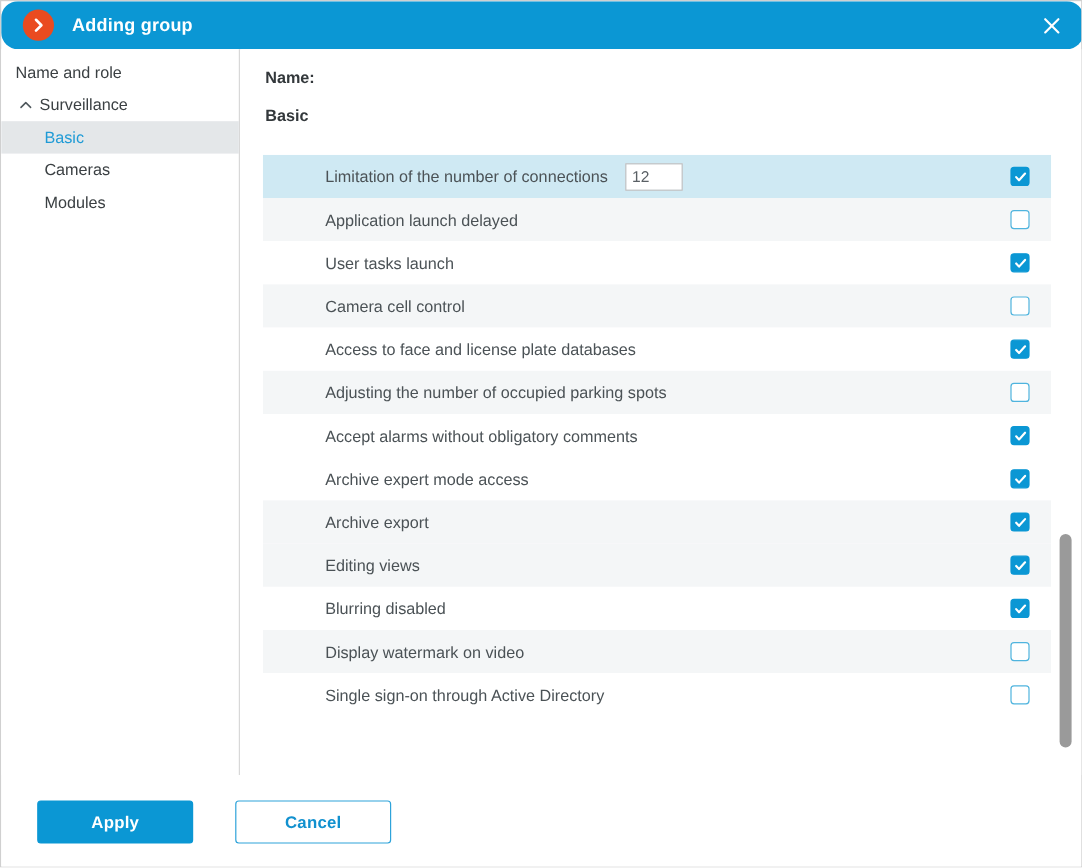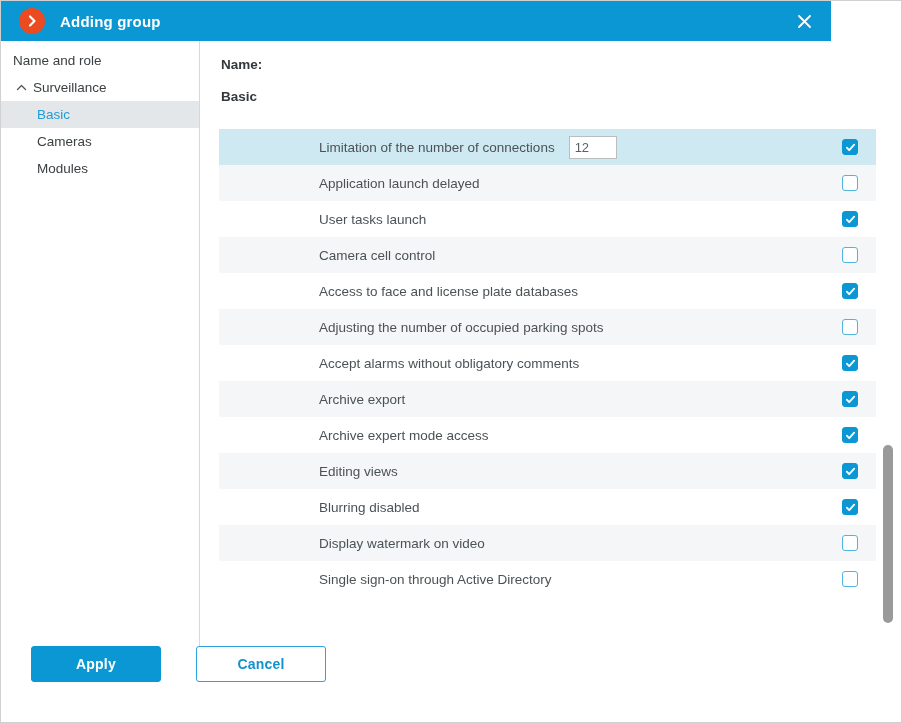--- a/index.html
+++ b/index.html
@@ -14,23 +14,23 @@
     position: relative;
     width: 902px; height: 723px;
     background: #ffffff;
     border: 1px solid #d0d0d0;
     overflow: hidden;
   }
 
   
   .titlebar {
     position: absolute; top: 0; left: 0;
-    width: 830px; height: 40px;
+    width: 902px; height: 40px;
     background: #0b97d4;
-    display: flex; align-items: center;
+    display: flex; align-items: center; border-radius: 14px;
   }
   .logo {
     width: 26px; height: 26px; border-radius: 50%;
     background: #ea4b20;
     margin-left: 18px;
     display: flex; align-items: center; justify-content: center;
     flex: none;
   }
   .logo svg { display: block; }
   .title-text {
@@ -109,21 +109,20 @@
     height: 506px;
     overflow: hidden;
   }
   .row {
     position: relative;
     height: 36px;
     width: 657px;
     display: flex; align-items: center;
     background: #ffffff;
     cursor: default;
-    padding-left: 48px;
   }
   .row.alt       { background: #f4f6f7; text-align: center; }
   .row.highlight { background: #cfe9f3; }
   .row.grouprow  { background: #e4e7ea; }
   .row-chev {
     width: 18px; height: 36px; flex: none;
     margin-left: 8px;
     display: flex; align-items: center; justify-content: center;
     cursor: pointer;
   }
@@ -177,21 +176,21 @@
     border-radius: 5px;
     cursor: pointer;
   }
 
   
   .footer {
     position: absolute;
     left: 0; top: 645px;
     width: 902px; height: 77px;
     background: #ffffff;
-    display: flex; 
+    display: flex; align-items: center;
     padding-left: 30px;
   }
   .btn {
     height: 36px;
     font-size: 14px;
     font-weight: bold;
     font-family: "Liberation Sans", sans-serif;
     border-radius: 3px;
     cursor: pointer;
     display: flex; align-items: center; justify-content: center;
@@ -310,31 +309,31 @@
 
         <div class="row">
           <span class="row-label">Accept alarms without obligatory comments</span>
           <span class="row-check on">
             <svg width="11" height="11" viewBox="0 0 11 11">
               <path d="M1.8 5.6 L4.2 8.2 L9.2 2.6" fill="none" stroke="#ffffff" stroke-width="1.8" stroke-linecap="round" stroke-linejoin="round"></path>
             </svg>
           </span>
         </div>
 
+        <div class="row">
+          <span class="row-label">Archive expert mode access</span>
+          <span class="row-check on">
+            <svg width="11" height="11" viewBox="0 0 11 11">
+              <path d="M1.8 5.6 L4.2 8.2 L9.2 2.6" fill="none" stroke="#ffffff" stroke-width="1.8" stroke-linecap="round" stroke-linejoin="round"></path>
+            </svg>
+          </span>
+        </div>
+
         <div class="row alt">
           <span class="row-label">Archive export</span>
-          <span class="row-check on">
-            <svg width="11" height="11" viewBox="0 0 11 11">
-              <path d="M1.8 5.6 L4.2 8.2 L9.2 2.6" fill="none" stroke="#ffffff" stroke-width="1.8" stroke-linecap="round" stroke-linejoin="round"></path>
-            </svg>
-          </span>
-        </div>
-
-        <div class="row">
-          <span class="row-label">Archive expert mode access</span>
           <span class="row-check on">
             <svg width="11" height="11" viewBox="0 0 11 11">
               <path d="M1.8 5.6 L4.2 8.2 L9.2 2.6" fill="none" stroke="#ffffff" stroke-width="1.8" stroke-linecap="round" stroke-linejoin="round"></path>
             </svg>
           </span>
         </div>
 
         <div class="row alt">
           <span class="row-label">Editing views</span>
           <span class="row-check on">

